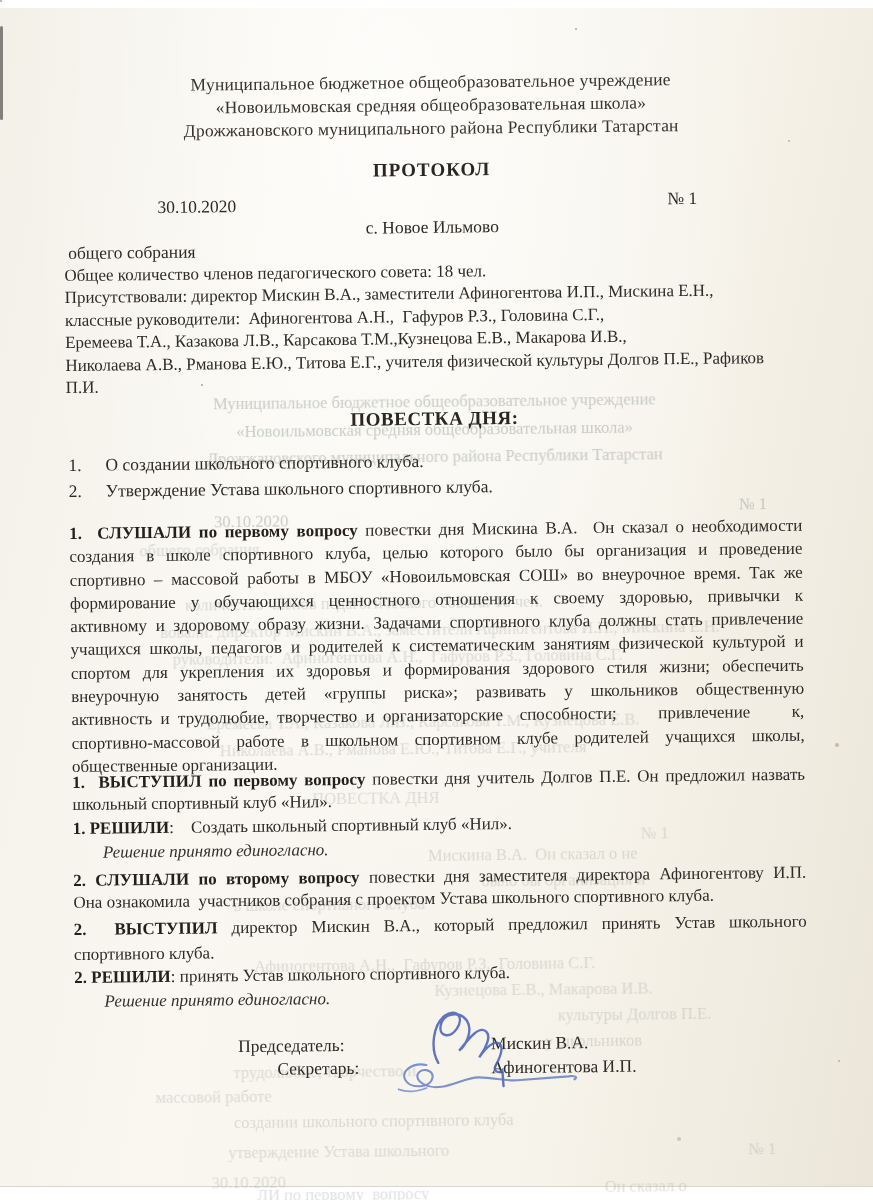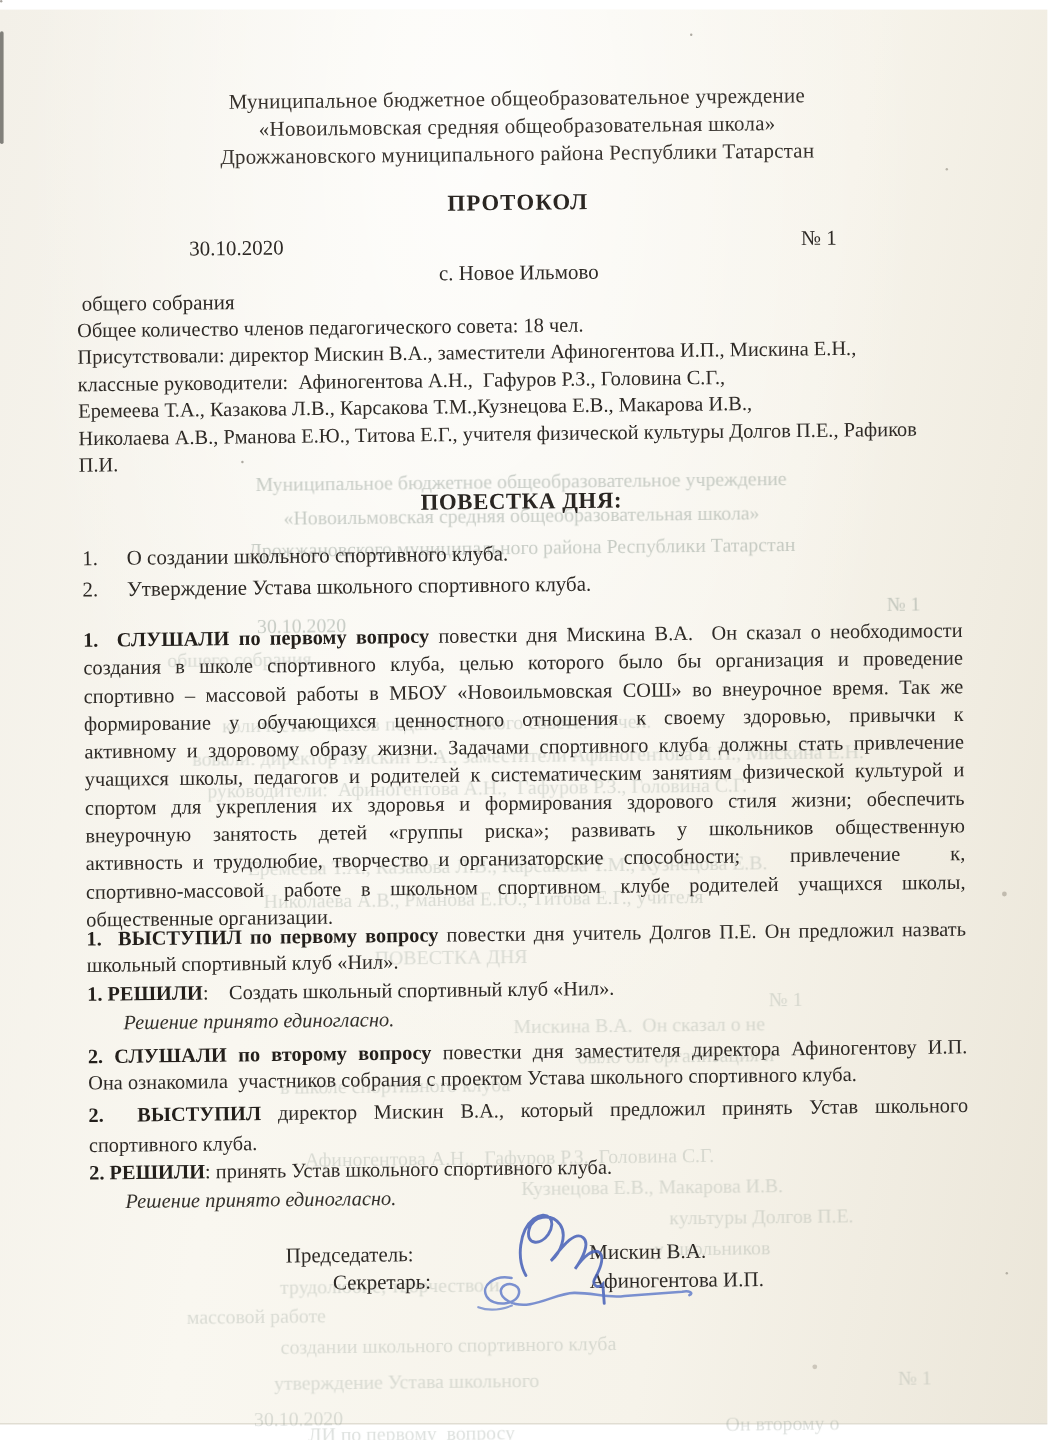--- a/index.html
+++ b/index.html
@@ -67,21 +67,21 @@
       <div class="gh" style="left:250px;top:959px;">Афиногентова А.Н.,  Гафуров Р.З., Головина С.Г.</div>
       <div class="gh" style="left:430px;top:985px;">Кузнецова Е.В., Макарова И.В.</div>
       <div class="gh" style="left:553px;top:1011px;">культуры Долгов П.Е.</div>
       <div class="gh" style="left:540px;top:1037px;">у школьников</div>
       <div class="gh" style="left:228px;top:1065px;">трудолюбие, творчество и</div>
       <div class="gh" style="left:150px;top:1089px;">массовой работе</div>
       <div class="gh" style="left:228px;top:1115px;">создании школьного спортивного клуба</div>
       <div class="gh" style="left:222px;top:1145px;">утверждение Устава школьного</div>
       <div class="gh" style="left:205px;top:1175px;">30.10.2020</div>
       <div class="gh" style="left:250px;top:1188px;">ЛИ по первому  вопросу</div>
-      <div class="gh" style="left:598px;top:1183px;">Он второму о</div>
+      <div class="gh" style="left:598px;top:1183px;">Он сказал о</div>
       <div class="gh" style="left:742px;top:1147px;">№ 1</div>
     </div>
 
     <div class="abs ctr hline" style="top:76px;">Муниципальное бюджетное общеобразовательное учреждение</div>
     <div class="abs ctr hline" style="top:99px;">«Новоильмовская средняя общеобразовательная школа»</div>
     <div class="abs ctr hline" style="top:122px;">Дрожжановского муниципального района Республики Татарстан</div>
 
     <div class="abs ctr doc-title" style="top:163px;">ПРОТОКОЛ</div>
 
     <div class="abs t17" style="left:162px;top:198px;font-size:17.5px;">30.10.2020</div>

